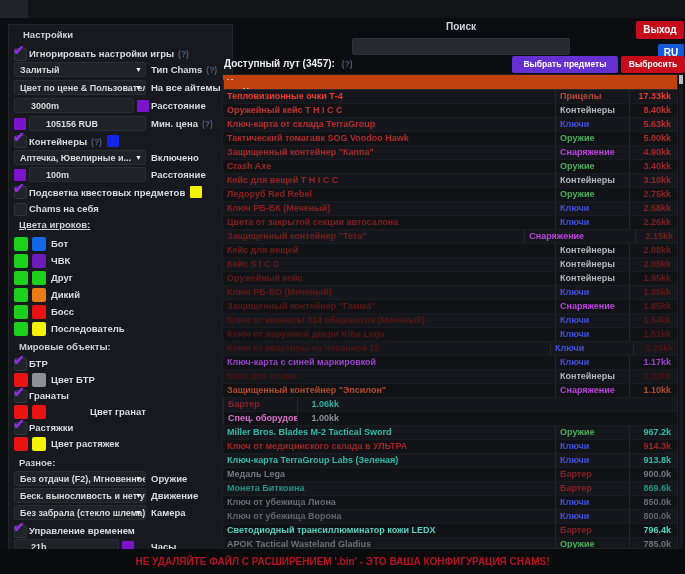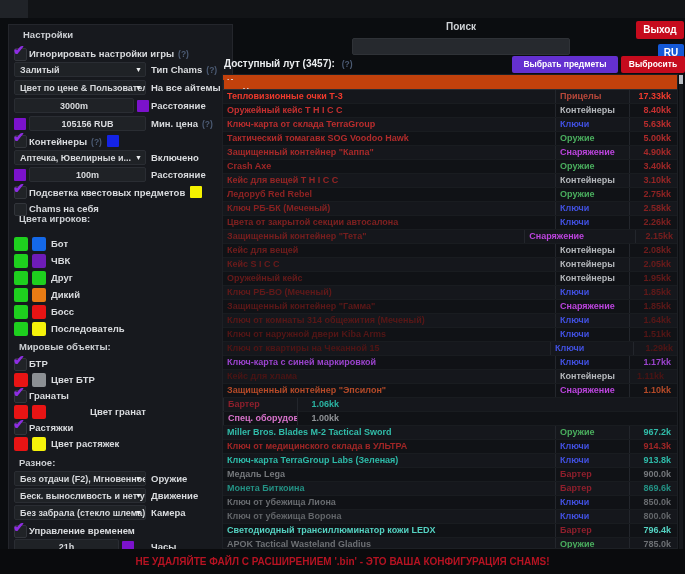--- a/index.html
+++ b/index.html
@@ -6,21 +6,21 @@
   #root{position:relative;width:685px;height:574px;overflow:hidden;background:#0b0d10;
         font-family:"Liberation Sans",sans-serif;}
   
   #settings-panel{position:absolute;left:8px;top:24px;width:225px;height:534px;
     background:#17191e;border:1px solid #24262c;box-sizing:border-box;}
   .sec{position:absolute;left:10px;font-size:9.5px;font-weight:700;color:#cdd0d4;white-space:nowrap;}
   .srow{position:absolute;left:0;width:225px;height:16px;}
   .dd,.inp{position:absolute;left:5px;width:132px;height:15px;background:#1f2226;
     border:1px solid #2a2d33;border-radius:2px;color:#d9dbde;font-size:9px;font-weight:700;
     line-height:14px;padding-left:5px;box-sizing:border-box;white-space:nowrap;overflow:hidden;}
-  .inp{text-align:center;padding-left:0;}
+  .inp{text-align:left;padding-left:16px;}
   .caret{position:absolute;right:3px;top:0;font-size:7px;line-height:14px;color:#eceef0;}
   .sw{position:absolute;width:12px;height:12px;border-radius:1px;top:2px;}
   .psw{position:absolute;width:14px;height:14px;border-radius:2px;top:1px;}
   .cb{position:absolute;width:11px;height:11px;top:2px;background:#202327;
     border:1px solid #32353b;border-radius:2px;}
   .chk{position:absolute;left:-2px;top:-6px;color:#8d2de2;font-size:14px;font-weight:900;line-height:1;}
   .sl{position:absolute;font-size:9.5px;font-weight:700;color:#d9dbde;white-space:nowrap;
     top:2px;line-height:12px;}
   .hp{color:#4c5b74;font-size:8.5px;font-weight:700;margin-left:4px;}
   
@@ -104,21 +104,21 @@
         <div class="srow" style="top: 159px;">
           <span class="cb" style="left: 5px;">
             <span class="chk">✔</span>
           </span>
           <span class="sl" style="left: 20px;">Подсветка квестовых предметов<span class="sw" style="left: 0px; background: rgb(245, 242, 0); position: relative; display: inline-block; margin-left: 5px; vertical-align: -2px; top: 0px;"></span></span>
         </div>
         <div class="srow" style="top: 176px;">
           <span class="cb" style="left: 5px;"></span>
           <span class="sl" style="left: 20px;">Chams на себя</span>
         </div>
-        <div class="sec" style="top: 188px; left: 10px;">Цвета игроков:</div>
+        <div class="sec" style="top: 194px; left: 10px; text-decoration: underline;">Цвета игроков:</div>
         <div class="srow" style="top: 211px;">
           <span class="psw" style="left: 5px; background: rgb(30, 208, 30);"></span>
           <span class="psw" style="left: 23px; background: rgb(20, 104, 232);"></span>
           <span class="sl" style="left: 42px;">Бот</span>
         </div>
         <div class="srow" style="top: 228px;">
           <span class="psw" style="left: 5px; background: rgb(30, 208, 30);"></span>
           <span class="psw" style="left: 23px; background: rgb(110, 28, 184);"></span>
           <span class="sl" style="left: 42px;">ЧВК</span>
         </div>
@@ -220,21 +220,21 @@
        font-size:8.5px;line-height:17px;">Выбросить все</div>
 
   <div id="loot-table">
     <div class="thead">
       <span class="tc c-name">Имя</span>
       <span class="tc c-cat">Категория</span>
       <span class="tc c-price">Цена</span>
     </div>
     <div id="loot-rows">
         <div class="trow" style="background: rgb(21, 23, 28);">
-          <span class="tc c-name" style="color: rgb(239, 58, 44);">Тепловизионные очки Т-3</span>
+          <span class="tc c-name" style="color: rgb(239, 58, 44);">Тепловизионные очки Т-4</span>
           <span class="tc c-cat" style="color: rgb(184, 72, 58);">Прицелы</span>
           <span class="tc c-price" style="color: rgb(239, 58, 44);">17.33kk</span>
         </div>
         <div class="trow" style="background: rgb(16, 18, 22);">
           <span class="tc c-name" style="color: rgb(197, 48, 48);">Оружейный кейс T H I C C</span>
           <span class="tc c-cat" style="color: rgb(180, 183, 187);">Контейнеры</span>
           <span class="tc c-price" style="color: rgb(197, 48, 48);">8.40kk</span>
         </div>
         <div class="trow" style="background: rgb(21, 23, 28);">
           <span class="tc c-name" style="color: rgb(186, 45, 45);">Ключ-карта от склада TerraGroup</span>
@@ -305,38 +305,38 @@
           <span class="tc c-name" style="color: rgb(92, 24, 24);">Защищенный контейнер "Гамма"</span>
           <span class="tc c-cat" style="color: rgb(187, 68, 221);">Снаряжение</span>
           <span class="tc c-price" style="color: rgb(92, 24, 24);">1.85kk</span>
         </div>
         <div class="trow" style="background: rgb(21, 23, 28);">
           <span class="tc c-name" style="color: rgb(88, 23, 23);">Ключ от комнаты 314 общежития (Меченый)</span>
           <span class="tc c-cat" style="color: rgb(65, 80, 224);">Ключи</span>
           <span class="tc c-price" style="color: rgb(88, 23, 23);">1.64kk</span>
         </div>
         <div class="trow" style="background: rgb(16, 18, 22);">
-          <span class="tc c-name" style="color: rgb(84, 22, 22);">Ключ от наружной двери Kiba Arms</span>
+          <span class="tc c-name" style="color: rgb(84, 22, 22);">Ключ от наружной двери Kiba Lega</span>
           <span class="tc c-cat" style="color: rgb(65, 80, 224);">Ключи</span>
           <span class="tc c-price" style="color: rgb(84, 22, 22);">1.51kk</span>
         </div>
         <div class="trow" style="background: rgb(21, 23, 28); gap: 13px;">
           <span class="tc c-name" style="color: rgb(80, 21, 21);">Ключ от квартиры на Чеканной 15</span>
           <span class="tc c-cat" style="color: rgb(65, 80, 224);">Ключи</span>
           <span class="tc c-price" style="color: rgb(80, 21, 21);">1.29kk</span>
         </div>
         <div class="trow" style="background: rgb(16, 18, 22);">
           <span class="tc c-name" style="color: rgb(154, 67, 204);">Ключ-карта с синей маркировкой</span>
           <span class="tc c-cat" style="color: rgb(65, 80, 224);">Ключи</span>
           <span class="tc c-price" style="color: rgb(154, 67, 204);">1.17kk</span>
         </div>
         <div class="trow" style="background: rgb(21, 23, 28);">
           <span class="tc c-name" style="color: rgb(74, 20, 20);">Кейс для хлама</span>
           <span class="tc c-cat" style="color: rgb(180, 183, 187);">Контейнеры</span>
-          <span class="tc c-price" style="color: rgb(74, 20, 20); text-align: center;">1.11kk</span>
+          <span class="tc c-price" style="color: rgb(74, 20, 20);">1.11kk</span>
         </div>
         <div class="trow" style="background: rgb(16, 18, 22);">
           <span class="tc c-name" style="color: rgb(181, 74, 40);">Защищенный контейнер "Эпсилон"</span>
           <span class="tc c-cat" style="color: rgb(187, 68, 221);">Снаряжение</span>
           <span class="tc c-price" style="color: rgb(181, 74, 40);">1.10kk</span>
         </div>
         <div class="trow" style="background: rgb(21, 23, 28);">
           <span class="tc c-cat" style="color: rgb(142, 31, 44);">Бартер</span>
           <span class="tc c-price" style="color: rgb(42, 179, 162);">1.06kk</span>
         </div>

